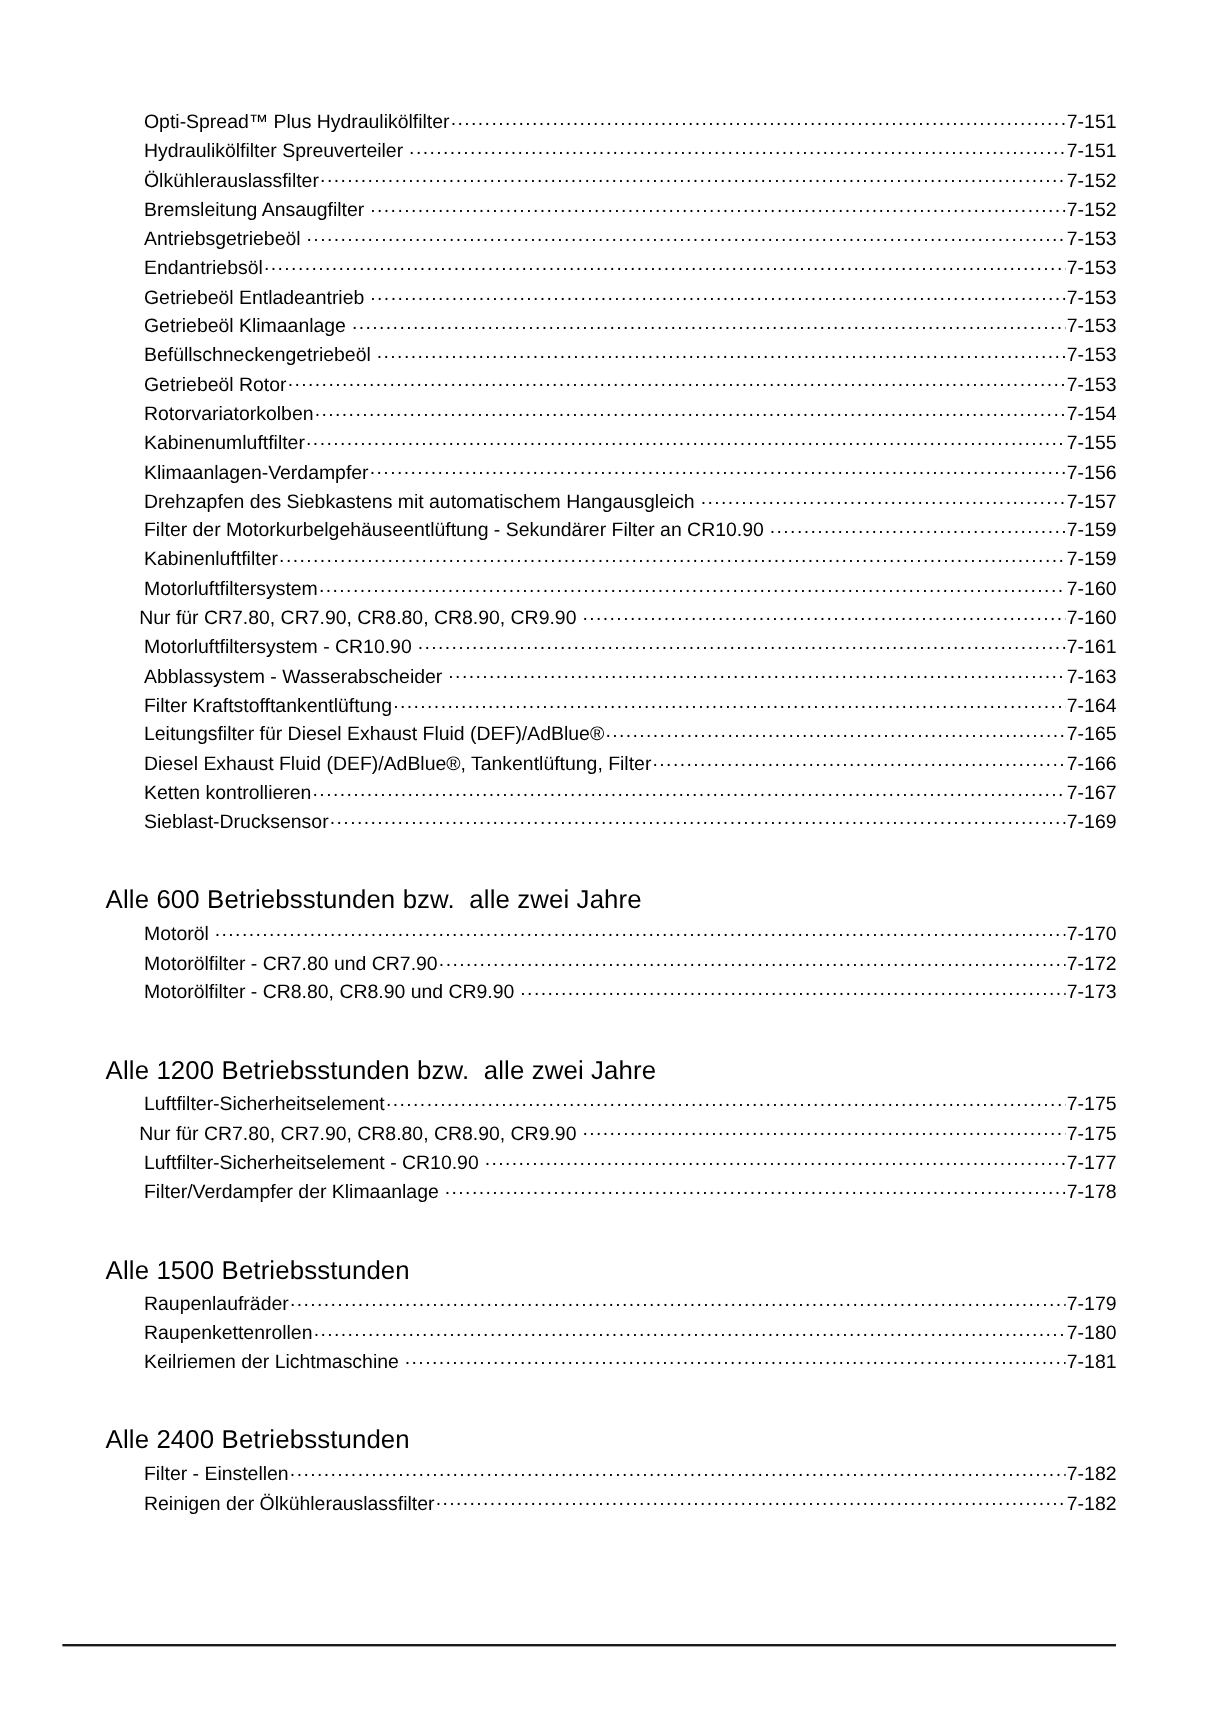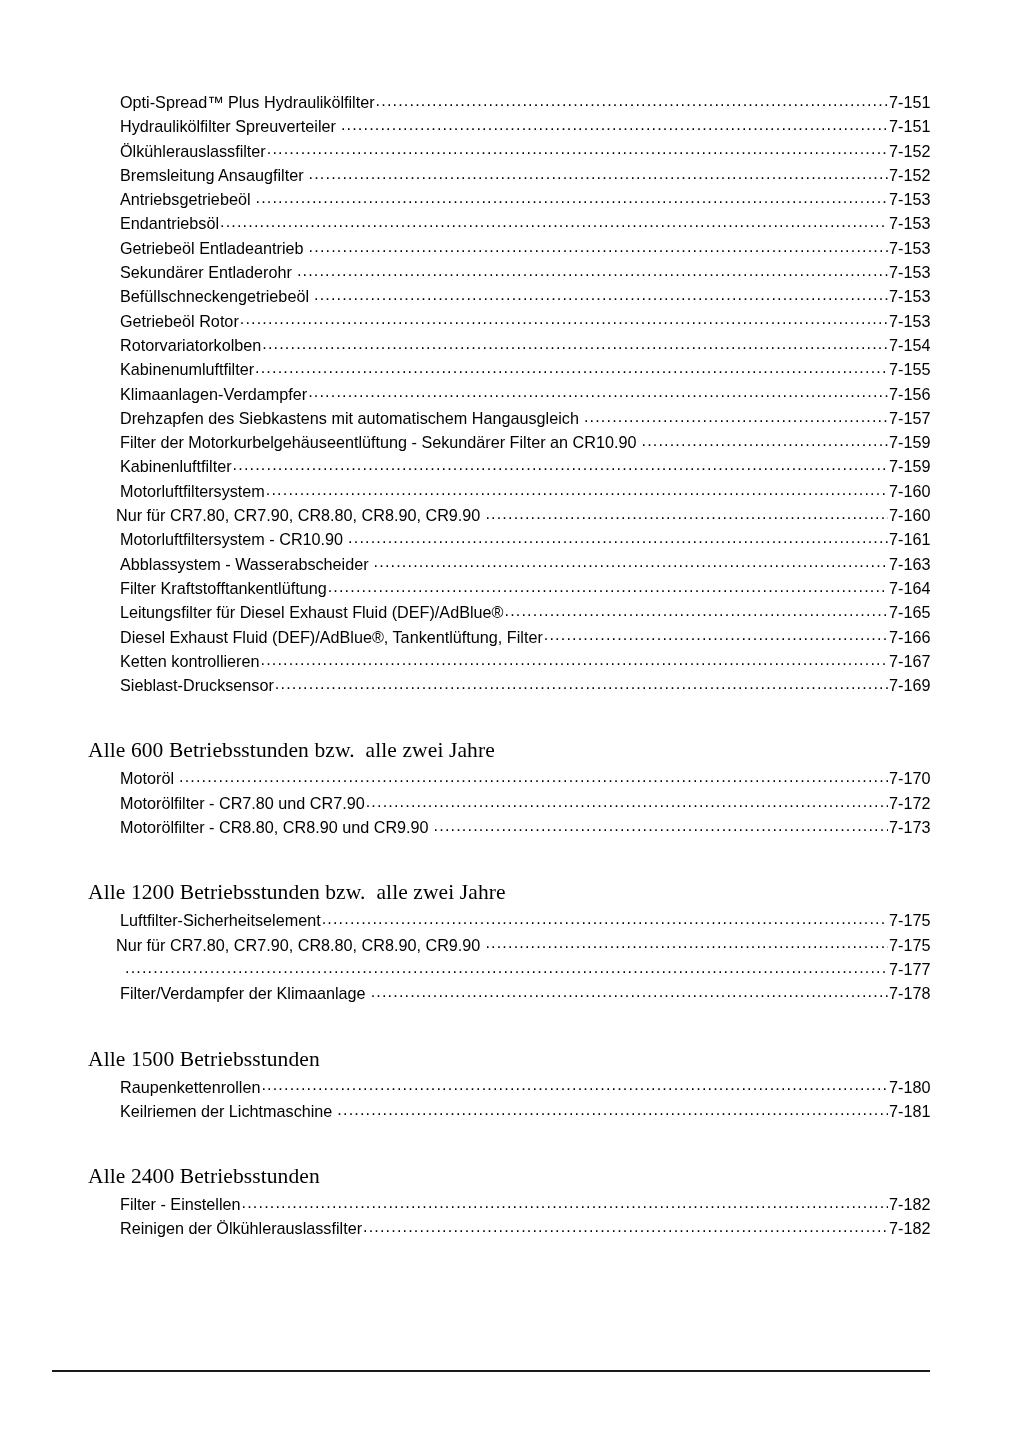--- a/index.html
+++ b/index.html
@@ -35,21 +35,20 @@
 
   
   .section-heading {
     font-size: 21.5px;
     line-height: 27px;
     font-weight: 400;
     margin: 0;
     padding: 0 12px 0 88px;
     letter-spacing: 0.1px;
     white-space: pre;
-    font-family: Liberation Serif, serif;
   }
   .section-block {
     margin-top: 40px;
   }
   .section-block.first {
     margin-top: 0;
   }
   .section-block > .entries {
     margin-top: 2px;
   }
@@ -122,21 +121,21 @@
   <div class="toc" id="toc-root">
       <div class="section-block first">
         <div class="entries">
           <div class="entry"><span class="title">Opti-Spread™ Plus Hydraulikölfilter</span><span class="leader"></span><span class="pageno">7-151</span></div>
           <div class="entry gap"><span class="title">Hydraulikölfilter Spreuverteiler</span><span class="leader"></span><span class="pageno">7-151</span></div>
           <div class="entry"><span class="title">Ölkühlerauslassfilter</span><span class="leader"></span><span class="pageno">7-152</span></div>
           <div class="entry gap"><span class="title">Bremsleitung Ansaugfilter</span><span class="leader"></span><span class="pageno">7-152</span></div>
           <div class="entry gap"><span class="title">Antriebsgetriebeöl</span><span class="leader"></span><span class="pageno">7-153</span></div>
           <div class="entry"><span class="title">Endantriebsöl</span><span class="leader"></span><span class="pageno">7-153</span></div>
           <div class="entry gap"><span class="title">Getriebeöl Entladeantrieb</span><span class="leader"></span><span class="pageno">7-153</span></div>
-          <div class="entry gap"><span class="title">Sekundärer Entladerohr</span><span class="leader"></span><span class="pageno">7-153</span></div>
+          <div class="entry gap"><span class="title">Getriebeöl Klimaanlage</span><span class="leader"></span><span class="pageno">7-153</span></div>
           <div class="entry gap"><span class="title">Befüllschneckengetriebeöl</span><span class="leader"></span><span class="pageno">7-153</span></div>
           <div class="entry"><span class="title">Getriebeöl Rotor</span><span class="leader"></span><span class="pageno">7-153</span></div>
           <div class="entry"><span class="title">Rotorvariatorkolben</span><span class="leader"></span><span class="pageno">7-154</span></div>
           <div class="entry"><span class="title">Kabinenumluftfilter</span><span class="leader"></span><span class="pageno">7-155</span></div>
           <div class="entry"><span class="title">Klimaanlagen-Verdampfer</span><span class="leader"></span><span class="pageno">7-156</span></div>
           <div class="entry gap"><span class="title">Drehzapfen des Siebkastens mit automatischem Hangausgleich</span><span class="leader"></span><span class="pageno">7-157</span></div>
           <div class="entry gap"><span class="title">Filter der Motorkurbelgehäuseentlüftung - Sekundärer Filter an CR10.90</span><span class="leader"></span><span class="pageno">7-159</span></div>
           <div class="entry"><span class="title">Kabinenluftfilter</span><span class="leader"></span><span class="pageno">7-159</span></div>
           <div class="entry"><span class="title">Motorluftfiltersystem</span><span class="leader"></span><span class="pageno">7-160</span></div>
           <div class="entry indent gap"><span class="title">Nur für CR7.80, CR7.90, CR8.80, CR8.90, CR9.90</span><span class="leader"></span><span class="pageno">7-160</span></div>
@@ -155,27 +154,28 @@
           <div class="entry gap"><span class="title">Motoröl</span><span class="leader"></span><span class="pageno">7-170</span></div>
           <div class="entry"><span class="title">Motorölfilter - CR7.80 und CR7.90</span><span class="leader"></span><span class="pageno">7-172</span></div>
           <div class="entry gap"><span class="title">Motorölfilter - CR8.80, CR8.90 und CR9.90</span><span class="leader"></span><span class="pageno">7-173</span></div>
         </div>
       </div>
       <div class="section-block">
         <div class="section-heading">Alle 1200 Betriebsstunden bzw.  alle zwei Jahre</div>
         <div class="entries">
           <div class="entry"><span class="title">Luftfilter-Sicherheitselement</span><span class="leader"></span><span class="pageno">7-175</span></div>
           <div class="entry indent gap"><span class="title">Nur für CR7.80, CR7.90, CR8.80, CR8.90, CR9.90</span><span class="leader"></span><span class="pageno">7-175</span></div>
-          <div class="entry gap"><span class="leader"></span><span class="pageno">7-177</span></div>
+          <div class="entry gap"><span class="title">Luftfilter-Sicherheitselement - CR10.90</span><span class="leader"></span><span class="pageno">7-177</span></div>
           <div class="entry gap"><span class="title">Filter/Verdampfer der Klimaanlage</span><span class="leader"></span><span class="pageno">7-178</span></div>
         </div>
       </div>
       <div class="section-block">
         <div class="section-heading">Alle 1500 Betriebsstunden</div>
         <div class="entries">
+          <div class="entry"><span class="title">Raupenlaufräder</span><span class="leader"></span><span class="pageno">7-179</span></div>
           <div class="entry"><span class="title">Raupenkettenrollen</span><span class="leader"></span><span class="pageno">7-180</span></div>
           <div class="entry gap"><span class="title">Keilriemen der Lichtmaschine</span><span class="leader"></span><span class="pageno">7-181</span></div>
         </div>
       </div>
       <div class="section-block">
         <div class="section-heading">Alle 2400 Betriebsstunden</div>
         <div class="entries">
           <div class="entry"><span class="title">Filter - Einstellen</span><span class="leader"></span><span class="pageno">7-182</span></div>
           <div class="entry"><span class="title">Reinigen der Ölkühlerauslassfilter</span><span class="leader"></span><span class="pageno">7-182</span></div>
         </div>

